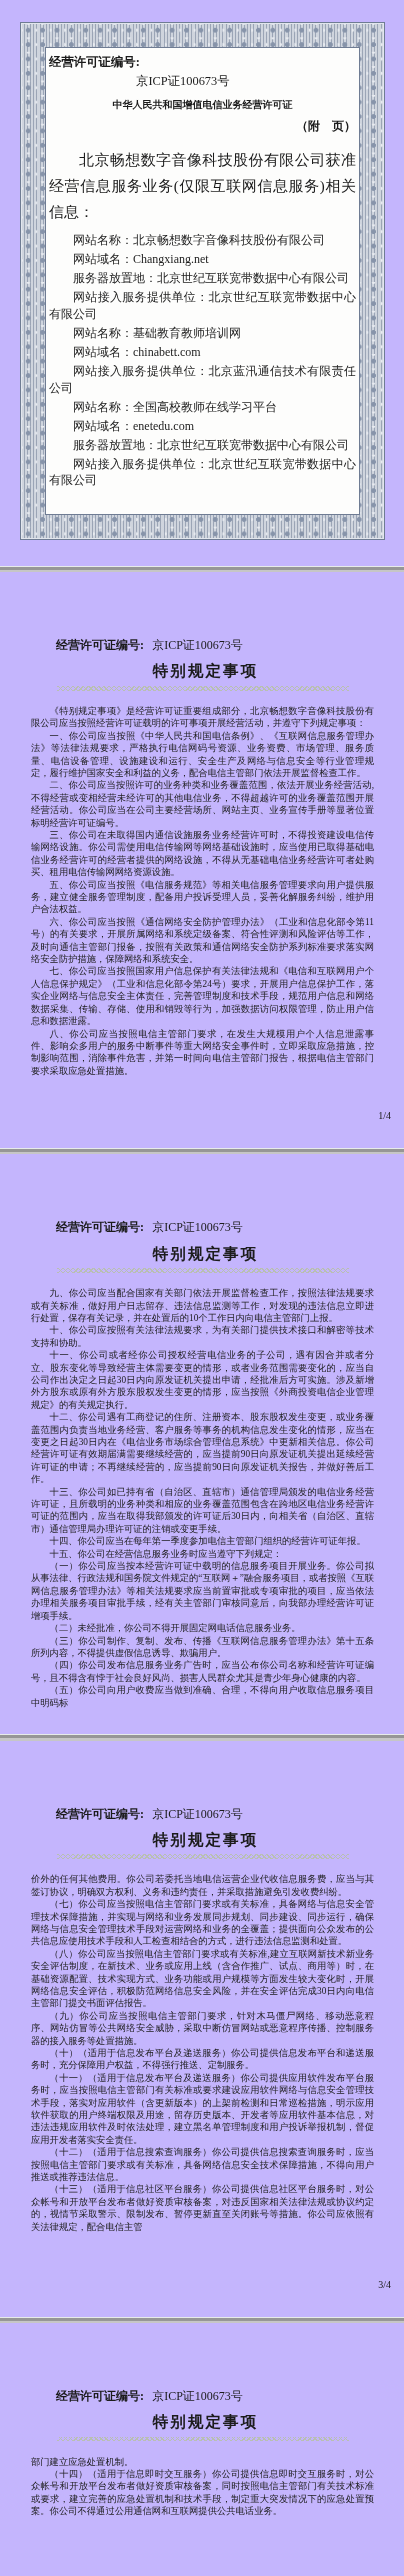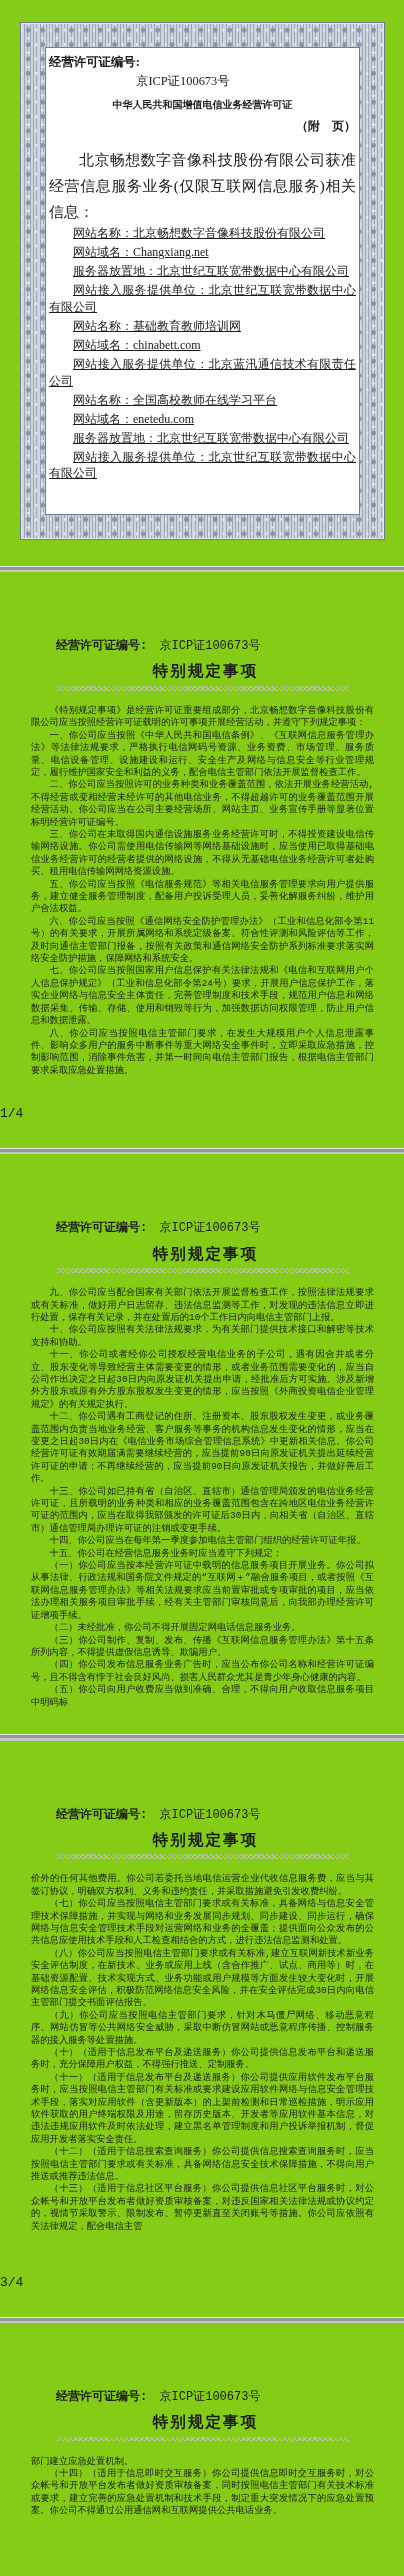--- a/index.html
+++ b/index.html
@@ -2,21 +2,21 @@
 <html style="font-size:8.2px"><head>
 <meta charset="utf-8">
 <style>
   html,body{margin:0;padding:0;}
   body{
     width:405px;
     background:#ffffff;
     font-family:"Liberation Serif","DejaVu Serif",serif;
     color:#1c1c1c;
   }
-  .page{position:relative;width:405px;background:#84cc16;overflow:hidden;}
+  .page{position:relative;width:405px;background:#c4b5fd;overflow:hidden;}
   .separator{
     height:6.2px;
     background:linear-gradient(#e7ebe9 0 1px,#969696 1px 3.6px,#c6c6c6 3.6px 6.2px);
   }
 
   
   #page1{height:566px;}
   .cert-frame{
     position:absolute;left:19.6px;right:19.6px;top:21.6px;bottom:26px;
     background-color:#b4bcc9;
@@ -35,43 +35,43 @@
     border:0.5px solid #6f7c93;
   }
   .cert-content{
     position:absolute;left:49px;right:49px;top:47px;bottom:52px;
   }
   .cert-permit-label{margin:7.2px 0 0 0;font-size:12.4px;font-weight:bold;}
   .cert-permit-number{margin:2.1px 0 0 87px;font-size:12.4px;}
   .cert-title{margin:8.2px 0 0 0;text-align:center;font-size:10px;font-weight:bold;white-space:nowrap;}
   .cert-subtitle{margin:5.2px 0 0 0;text-align:right;font-size:12px;font-weight:bold;}
   .cert-intro{margin:12.4px 0 0 0;font-size:15px;line-height:26px;text-indent:2em;text-align:justify;}
-  .cert-entries{margin-top:0;text-decoration:underline;}
+  .cert-entries{margin-top:7px;}
   .cert-entries p{margin:0 0 2.6px 0;font-size:12px;line-height:16.5px;text-indent:2em;text-align:justify;}
 
   
-  .sheet{font-size:9.3px;font-family:Liberation Mono, monospace;}
+  .sheet{font-size:9.3px;}
   #sheet1{height:576px;}
   #sheet2{height:580px;}
   #sheet3{height:576px;}
   #sheet4{height:551px;}
   .sheet-head{margin:65px 0 0 56px;font-size:12px;}
   .sheet-head .lbl{font-weight:bold;}
   .sheet-head .num{margin-left:5.2px;}
   .sheet-title{margin:7.2px 0 0 0;text-align:center;font-size:15.5px;font-weight:bold;letter-spacing:2.1px;white-space:nowrap;padding-left:6px;}
   .zigzag{
     width:292px;height:4.6px;margin:3.6px auto 0 auto;
     background:
       repeating-linear-gradient(45deg,#b9bfb2 0 1px,transparent 1px 3.6px),
       repeating-linear-gradient(-45deg,#b9bfb2 0 1px,transparent 1px 3.6px);
   }
   .sheet-body{margin:14.4px 31px 0 31px;line-height:12.4px;text-align:justify;}
   .sheet-body p{margin:0;text-indent:2em;}
   .sheet-body p.no-indent{text-indent:0;}
-  .page-num{position:absolute;bottom:27px;left:0;right:0;text-align:left;font-size:13px;}
+  .page-num{position:absolute;bottom:27px;left:0;right:14px;text-align:right;font-size:10px;}
 </style>
 </head>
 <body>
 
 <div class="page" id="page1">
   <div class="cert-frame">
     <div class="cert-inner"></div>
   </div>
   <div class="cert-content">
     <div class="cert-permit-label">经营许可证编号:</div>

